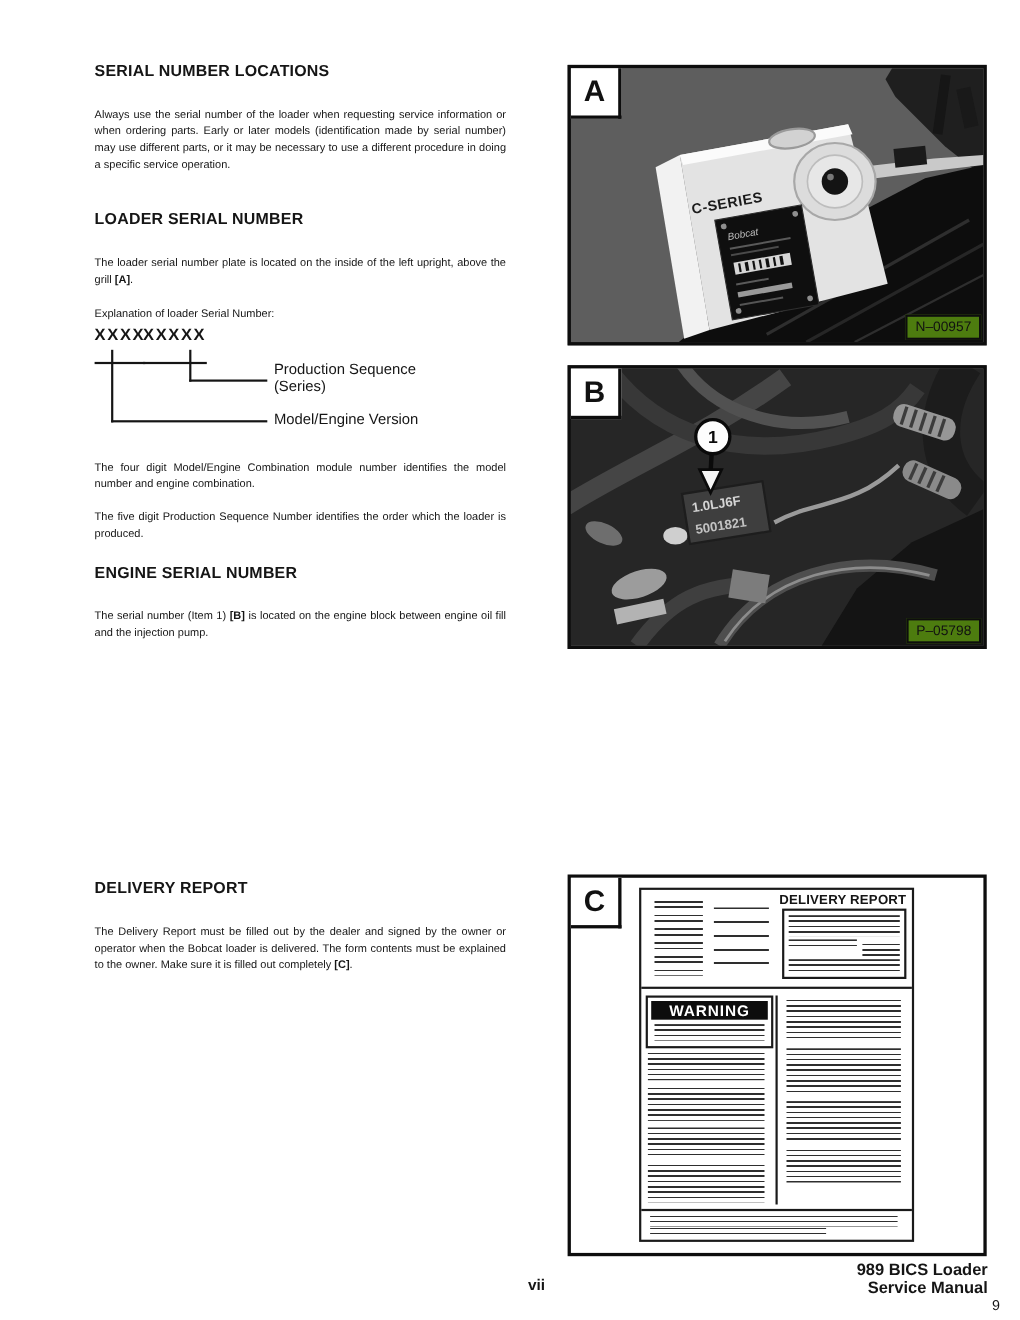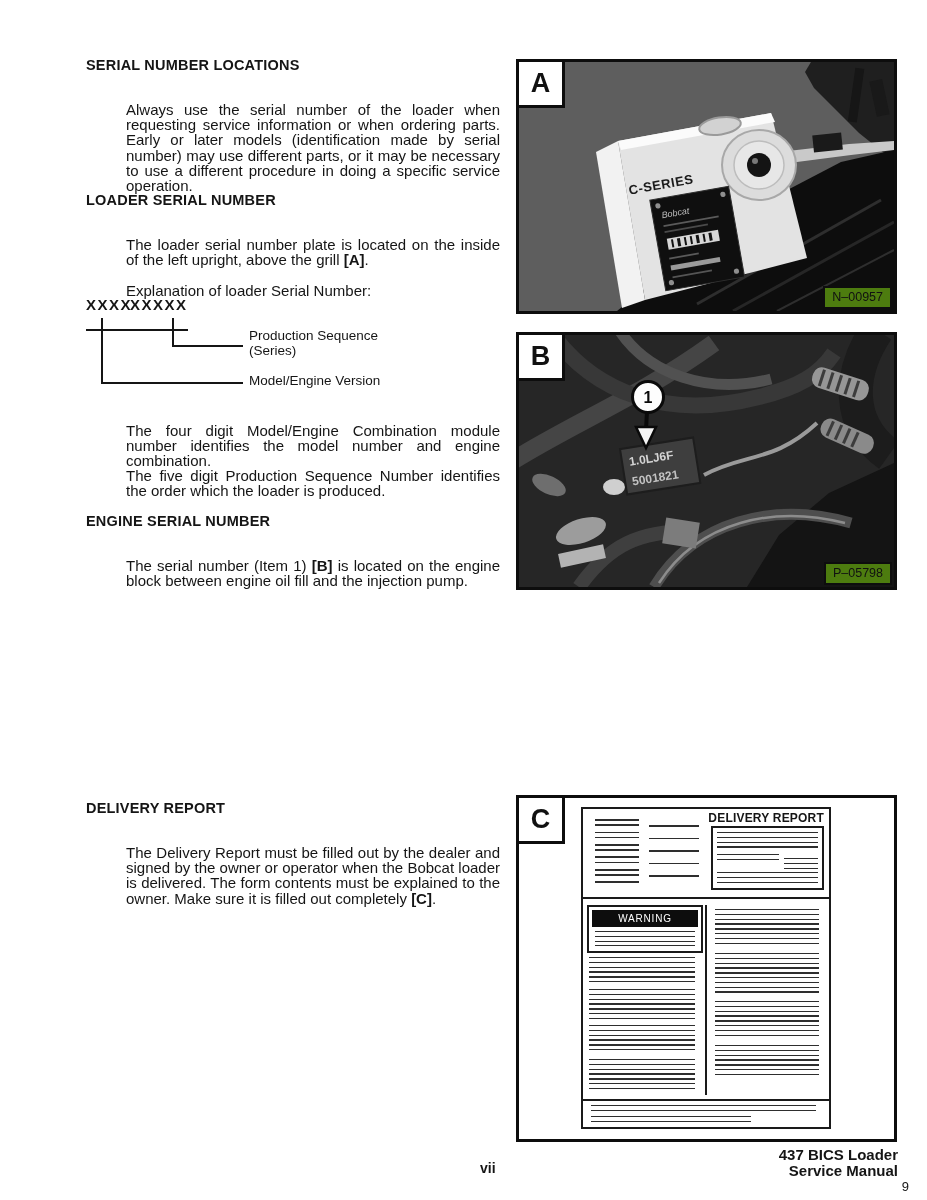--- a/index.html
+++ b/index.html
@@ -1,21 +1,21 @@
 <!DOCTYPE html>
 <html><head>
 <meta charset="utf-8">
 <style>
   html,body{margin:0;padding:0;}
   body{width:927px;height:1200px;background:#ffffff;position:relative;
        font-family:"Liberation Sans", sans-serif;color:#151515;overflow:hidden;}
   .abs{position:absolute;}
   .col{left:86px;width:374px;}
   .heading{font-weight:bold;font-size:14.5px;letter-spacing:.2px;}
-  .body-p{font-size:15px;line-height:15.2px;text-align:justify;margin-left:40px;}
+  .body-p{font-size:10px;line-height:15.2px;text-align:justify;}
   .body-p b{font-weight:bold;}
   
   .digits{font-weight:bold;font-size:15px;letter-spacing:1.5px;
           border-bottom:2.5px solid #151515;padding-bottom:16px;}
   .bracket{border-left:2.5px solid #151515;border-bottom:2.5px solid #151515;}
   .diag-label{font-size:13.5px;line-height:15px;}
   
   .figure{border:3px solid #0d0d0d;background:#5e5e5e;}
   .fig-label{top:0;left:0;width:43px;height:43px;background:#fff;
              border-right:3px solid #0d0d0d;border-bottom:3px solid #0d0d0d;
@@ -24,21 +24,21 @@
   .photo-id{right:2px;bottom:2px;background:#4d7c0f;border:2.5px solid #0d0d0d;
             font-size:12.5px;padding:2px 7px 3px;color:#111;white-space:nowrap;}
   
   .figc{background:#fff;}
   .rule{background:#1a1a1a;}
   .lines{background:repeating-linear-gradient(to bottom,#2e2e2e 0 1.4px,transparent 1.4px 4.8px);}
   .lines-pair{background:repeating-linear-gradient(to bottom,#2e2e2e 0 1.6px,transparent 1.6px 5px,#2e2e2e 5px 6.6px,transparent 6.6px 12.5px);}
   .lines-sparse{background:repeating-linear-gradient(to bottom,#2e2e2e 0 1.6px,transparent 1.6px 12.5px);}
   .form-title{font-weight:bold;font-size:12px;letter-spacing:.2px;}
   .wbox{border:2px solid #1a1a1a;}
-  .wbar{background:#0d0d0d;color:#fff;font-weight:normal;font-size:10px;
+  .wbar{background:#0d0d0d;color:#fff;font-weight:bold;font-size:14px;
         letter-spacing:.8px;display:flex;align-items:center;justify-content:center;}
   
   .foot-roman{font-weight:bold;font-size:14px;}
   .foot-manual{font-weight:bold;font-size:15px;line-height:15.5px;text-align:right;}
   .foot-num{font-size:13px;}
 </style>
 </head>
 <body>
 
 <div class="abs col heading" style="top:57px">SERIAL NUMBER LOCATIONS</div>
@@ -201,16 +201,16 @@
     <div class="abs" style="left:0;right:0;top:290px;height:28px;border-top:2px solid #1a1a1a">
       <div class="abs lines" style="left:8px;top:4px;width:225px;height:10px"></div>
       <div class="abs lines" style="left:8px;top:15px;width:160px;height:9px"></div>
     </div>
   </div>
   <div class="abs fig-label">C</div>
 </div>
 
 <div class="abs foot-roman" style="left:480px;top:1160px">vii</div>
 <div class="abs foot-manual" style="right:29px;top:1147px">
-  <div>437 BICS Loader</div>
+  <div>989 BICS Loader</div>
   <div>Service Manual</div>
 </div>
 <div class="abs foot-num" style="right:18px;top:1179px">9</div>
 
 </body></html>

